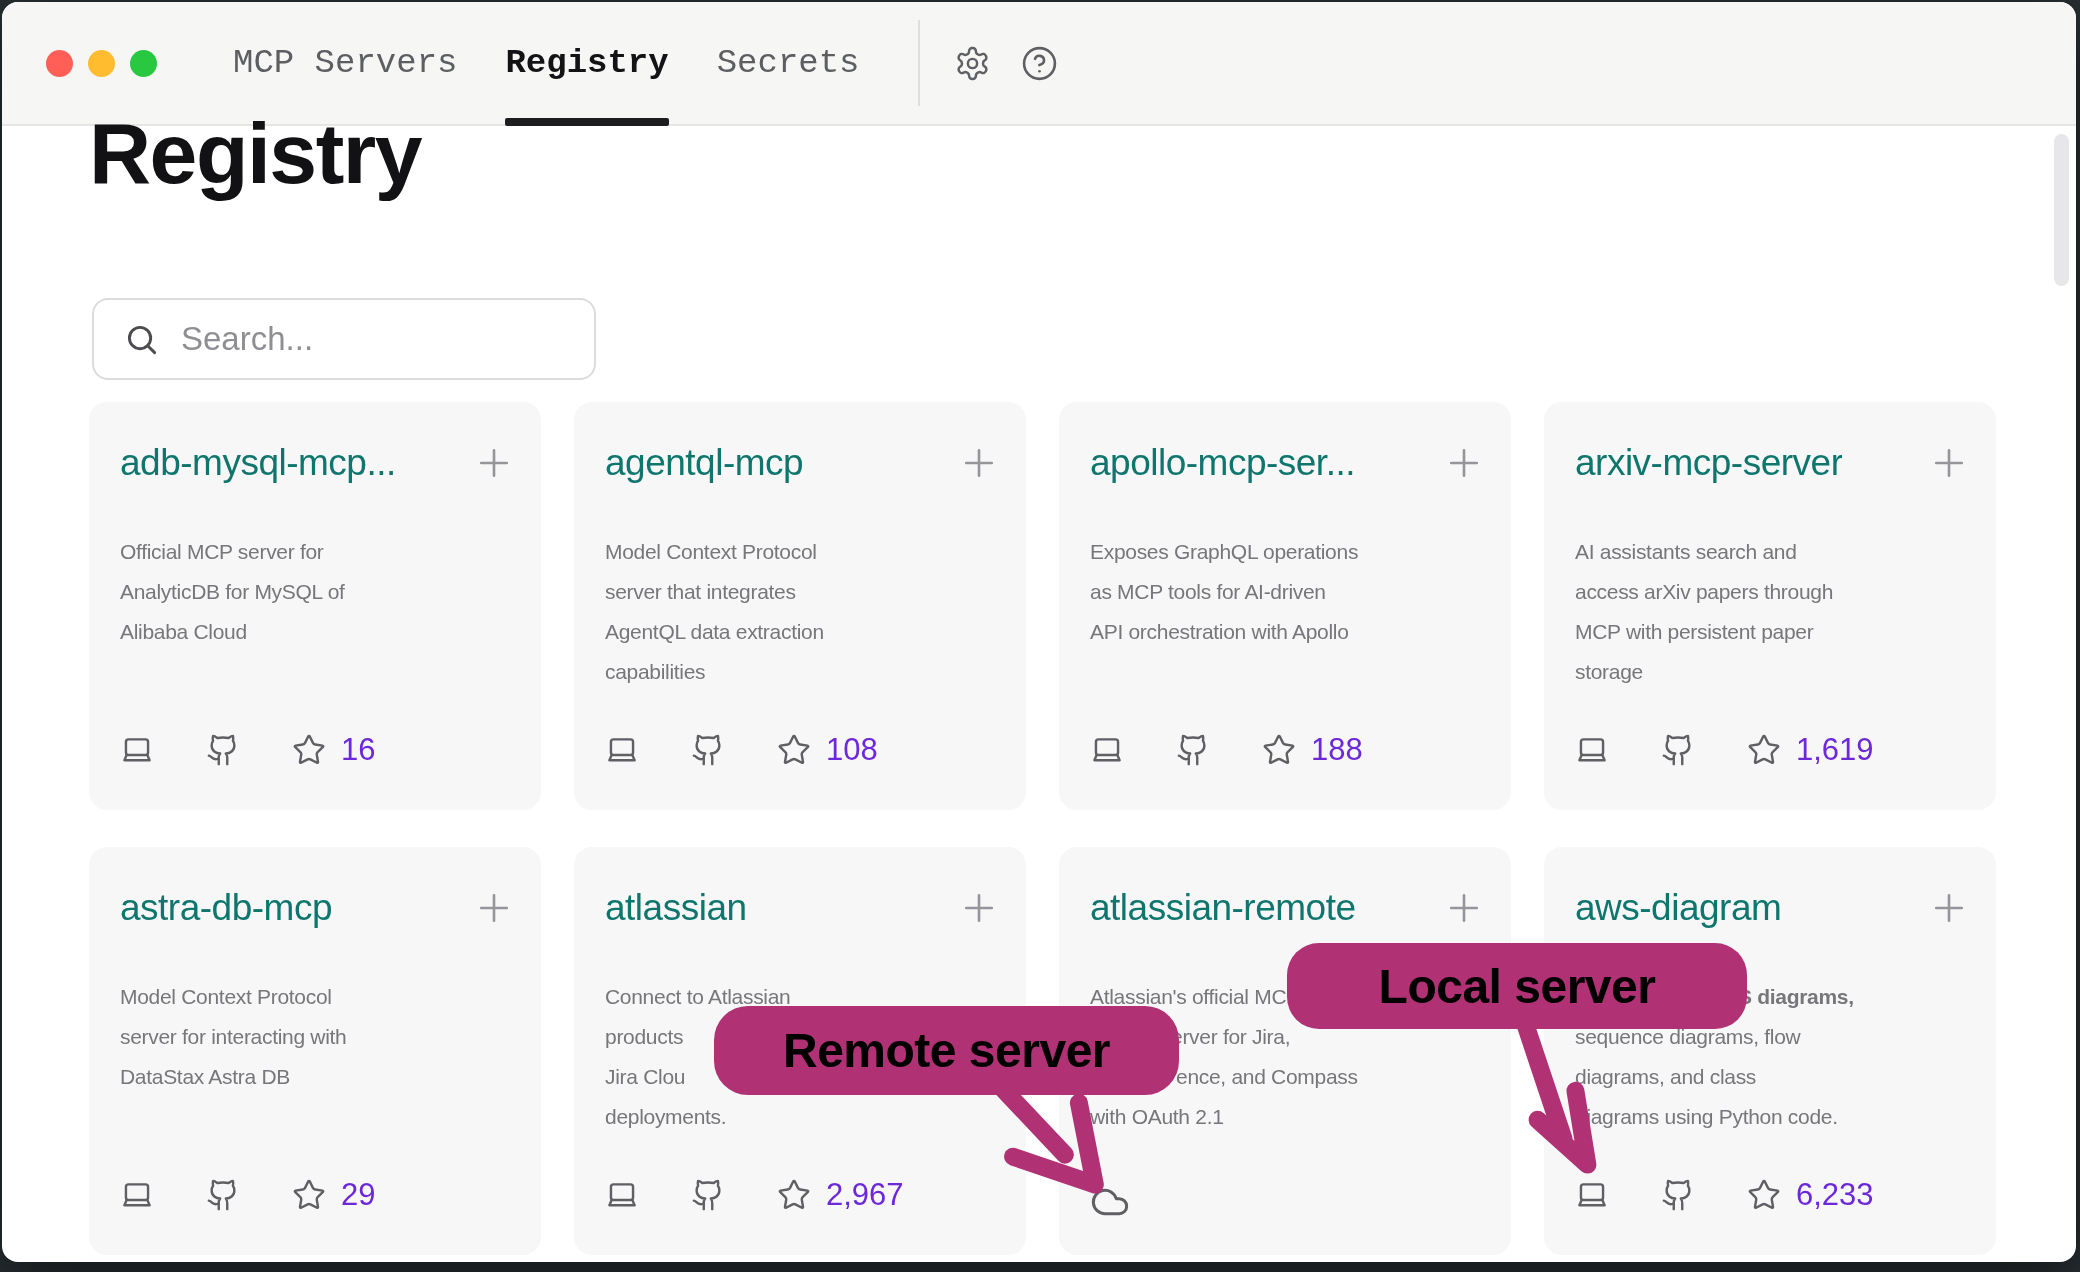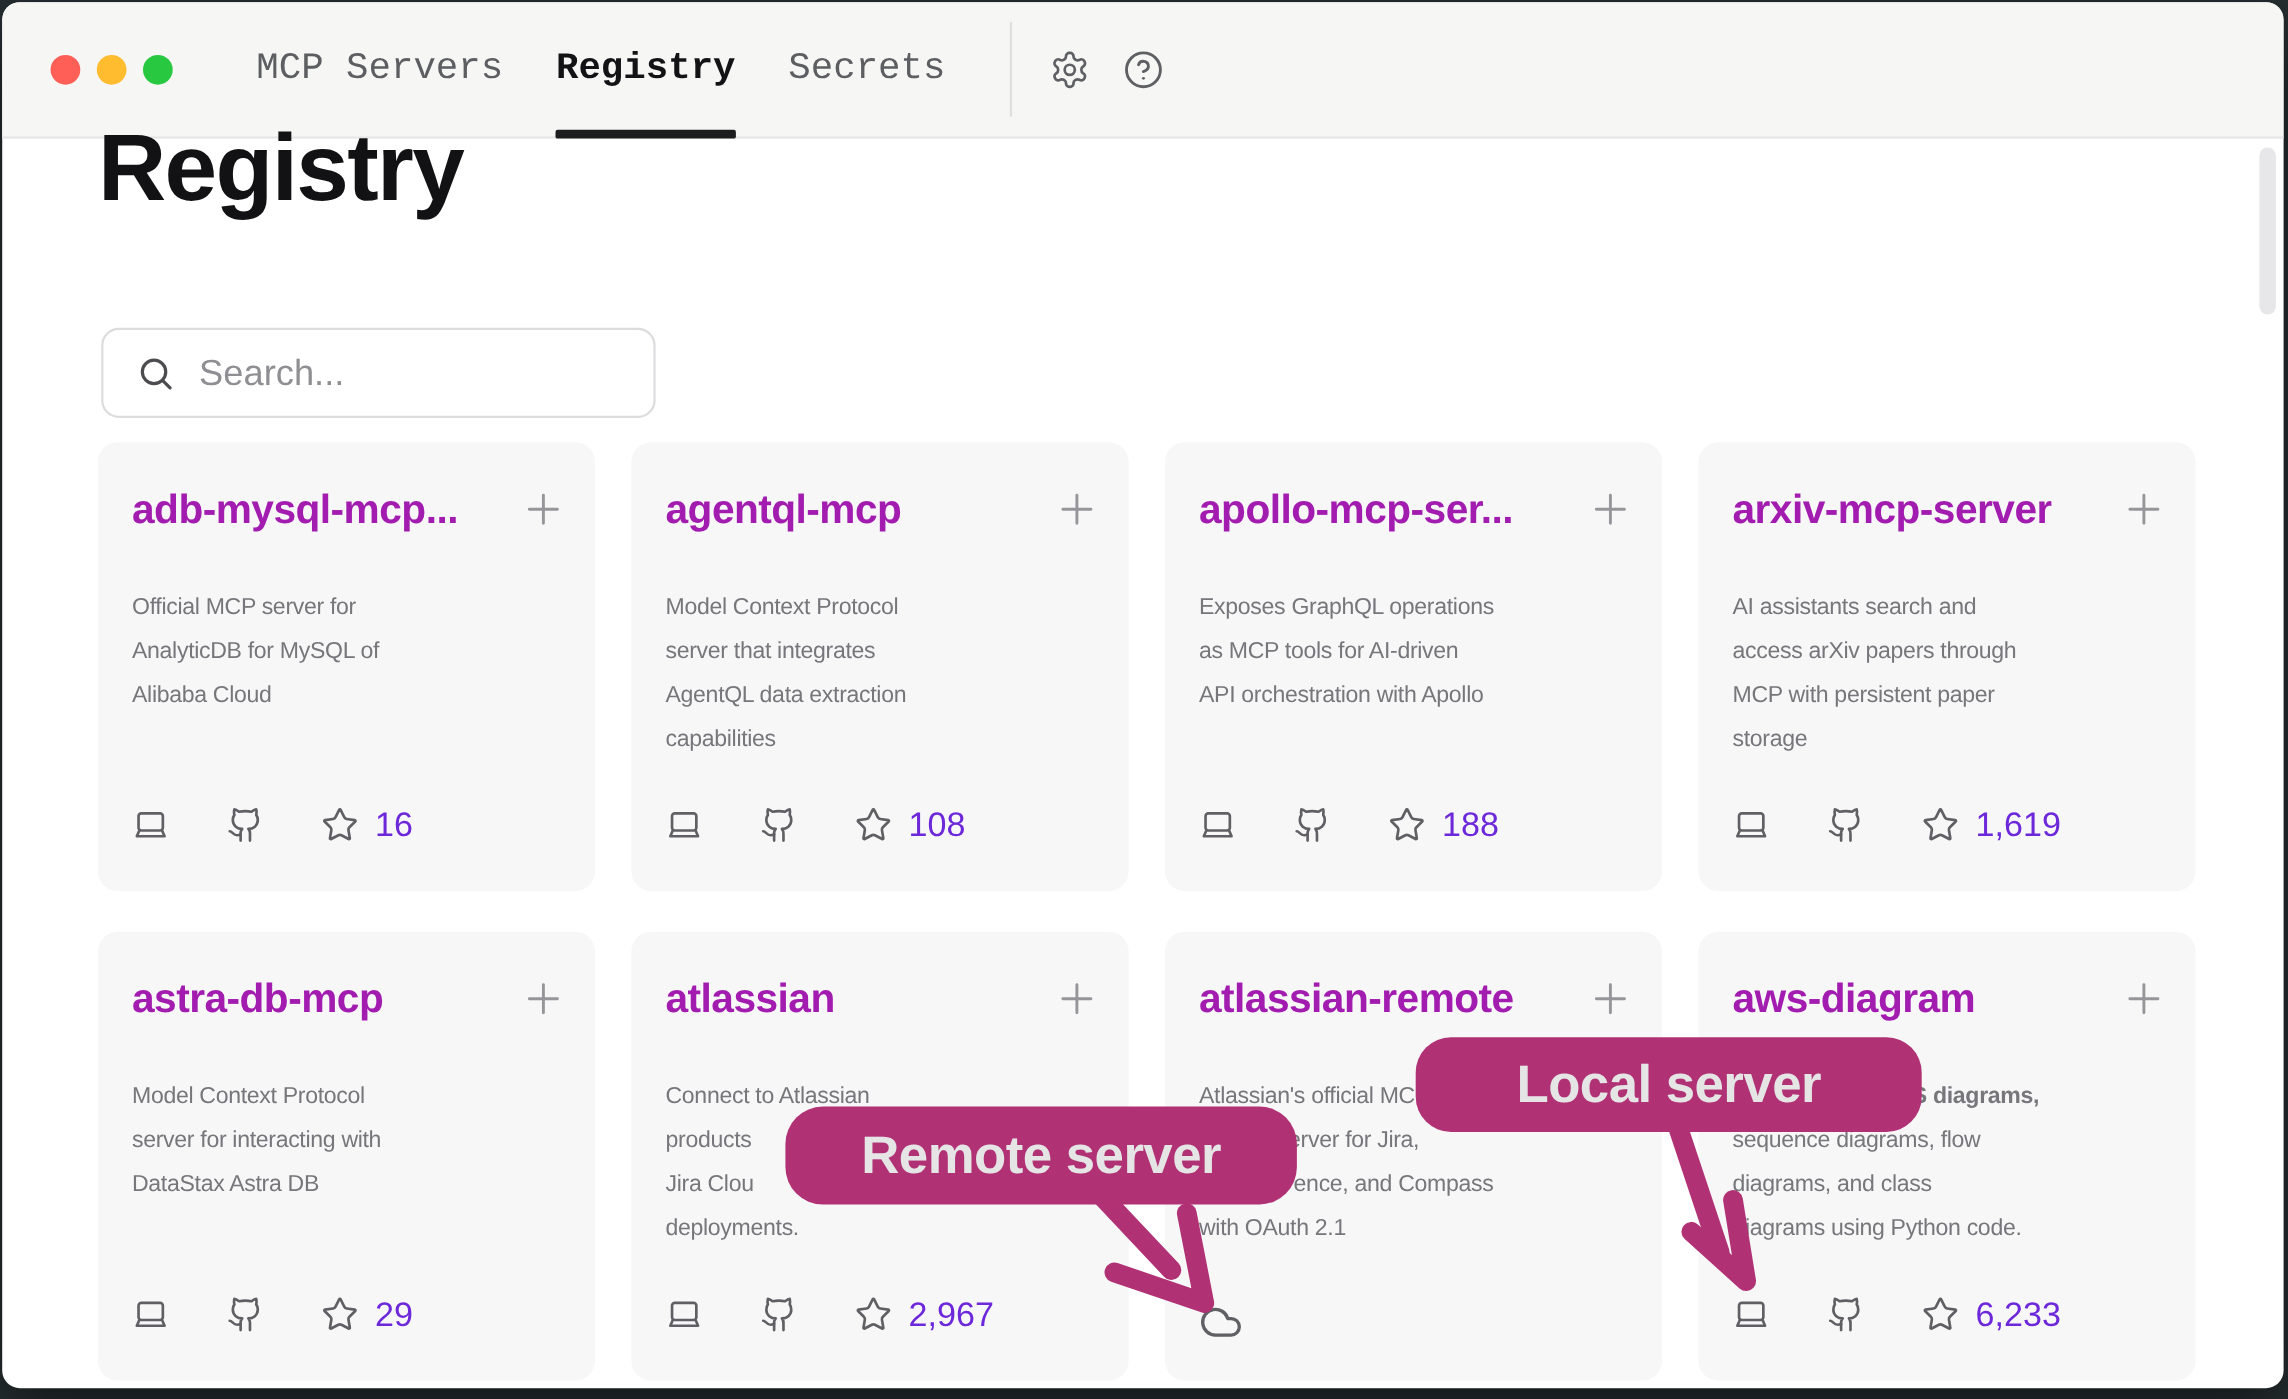--- a/index.html
+++ b/index.html
@@ -64,41 +64,41 @@
     position: absolute; left: 87px; top: 400px; width: 1907px;
     display: grid; grid-template-columns: repeat(4, 452px);
     grid-auto-rows: 408px; column-gap: 33px; row-gap: 37px;
   }
   .card { background: #f7f7f8; border-radius: 18px; position: relative; }
   .card-head {
     display: flex; justify-content: space-between; align-items: flex-start;
     padding: 40px 26px 0 31px;
   }
   .card-title {
-    font-size: 37px; font-weight: 700; color: #a21caf;
+    font-size: 37px; font-weight: 400; color: #0f766e;
     white-space: nowrap; letter-spacing: -0.5px; overflow: hidden;
   }
   .plus-btn { background: none; border: none; color: #95959a; padding: 0; margin-top: 0; flex: none; }
   .plus-btn svg { width: 42px; height: 42px; }
   .desc { position: absolute; left: 31px; top: 130px; right: 14px; }
   .desc-line {
     font-size: 21px; line-height: 40px; color: #76767b;
     white-space: nowrap; letter-spacing: -0.3px;
   }
   .foot { position: absolute; left: 31px; top: 328px; display: flex; align-items: center; height: 40px; }
   .foot .icon { width: 34px; height: 34px; color: #5f5f64; margin-right: 52px; display: inline-flex; flex: none; }
   .foot .icon svg { width: 100%; height: 100%; }
   .foot .icon.icon-star { margin-right: 15px; }
   .foot .icon.icon-cloud { width: 40px; height: 40px; margin-top: 14px; }
   .foot .count { font-size: 31px; color: #6d28d9; }
 
   
   .callout {
     position: absolute; z-index: 40; display: flex; align-items: center; justify-content: center;
-    background: #b13175; color: #e5e5e5; font-weight: 700; font-size: 48px;
+    background: #b13175; color: #000000; font-weight: 700; font-size: 48px;
     letter-spacing: -0.5px; border-radius: 34px;
   }
   .callout-remote { left: 712px; top: 1004px; width: 465px; height: 89px; }
   .callout-local  { left: 1285px; top: 941px; width: 460px; height: 86px; border-radius: 32px; }
   .arrows { position: absolute; inset: 0; z-index: 39; pointer-events: none; }
   .arrows path { fill: none; stroke: #b13175; stroke-width: 18; stroke-linecap: round; stroke-linejoin: round; }
 
   
   .scroll-thumb {
     position: absolute; right: 7px; top: 132px; width: 15px; height: 152px;

